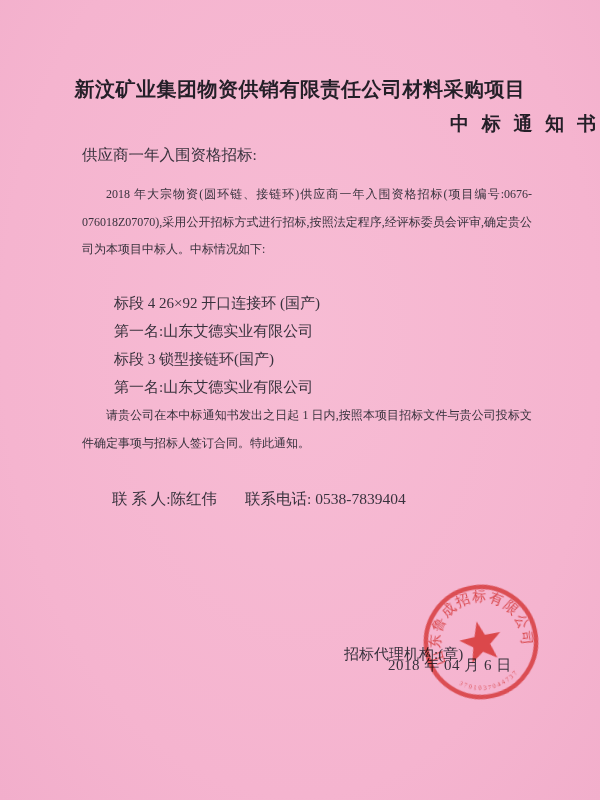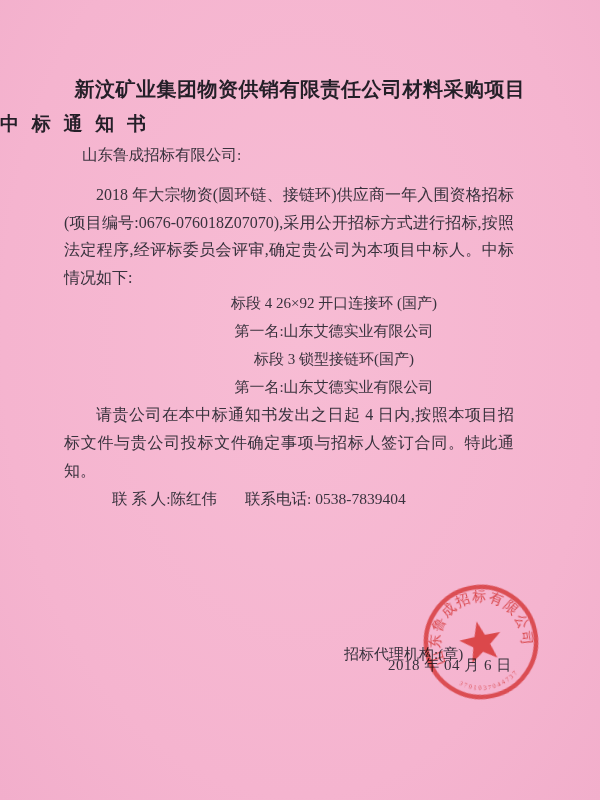--- a/index.html
+++ b/index.html
@@ -17,41 +17,41 @@
   }
   .t { position: absolute; margin: 0; }
   .title1 {
     top: 76px; left: 0; width: 600px;
     text-align: center;
     font-size: 20px; font-weight: bold; color: #241f28;
     letter-spacing: 0.5px;
   }
   .title2 {
     top: 111px; left: 0; width: 600px;
-    text-align: left;
+    text-align: right;
     font-size: 19px; font-weight: bold; color: #241f28;
     letter-spacing: 4px;
   }
   .recipient {
     top: 145px; left: 82px;
     font-size: 15.5px;
   }
   .para {
-    left: 64px; width: 450px;
-    font-size: 16px; line-height: 27.5px;
+    left: 82px; width: 450px;
+    font-size: 12px; line-height: 27.5px;
     text-align: justify;
     text-indent: 2em;
   }
   .intro   { top: 181px; }
   .closing { top: 401px; line-height: 28px; }
   .award {
     top: 289px; left: 114px; width: 440px;
     font-size: 15px; line-height: 28px;
   }
-  .award p { margin: 0; text-align: center; }
+  .award p { margin: 0; }
   .contact {
     top: 489px; left: 112px;
     font-size: 15.5px; white-space: pre; text-align: right;
   }
   .contact .gap { display: inline-block; width: 28px; }
   .agency { top: 629px; left: 344px; font-size: 15px; margin-top: 16px; }
   .date   { top: 656px; left: 388px; font-size: 15px; letter-spacing: 0.5px; }
   .stamp {
     position: absolute;
     left: 407px; top: 568px;
@@ -64,32 +64,32 @@
   .stamp text { font-family: "Liberation Serif", "DejaVu Serif", serif; }
 </style>
 </head>
 <body>
 
 <div class="page">
 
   <p class="t title1">新汶矿业集团物资供销有限责任公司材料采购项目</p>
   <p class="t title2">中 标 通 知 书</p>
 
-  <p class="t recipient">山东鲁成招标有限公司:</p>
+  <p class="t recipient">供应商一年入围资格招标:</p>
 
   <p class="t para intro">2018 年大宗物资(圆环链、接链环)供应商一年入围资格招标(项目编号:0676-076018Z07070),采用公开招标方式进行招标,按照法定程序,经评标委员会评审,确定贵公司为本项目中标人。中标情况如下:</p>
 
   <div class="t award">
     <p>标段 4 26×92 开口连接环 (国产)</p>
     <p>第一名:山东艾德实业有限公司</p>
     <p>标段 3 锁型接链环(国产)</p>
     <p>第一名:山东艾德实业有限公司</p>
   </div>
 
-  <p class="t para closing">请贵公司在本中标通知书发出之日起 4 日内,按照本项目招标文件与贵公司投标文件确定事项与招标人签订合同。特此通知。</p>
+  <p class="t para closing">请贵公司在本中标通知书发出之日起 1 日内,按照本项目招标文件与贵公司投标文件确定事项与招标人签订合同。特此通知。</p>
 
   <p class="t contact"><span>联 系 人:</span><span>陈红伟</span><span class="gap"></span><span>联系电话:</span> <span>0538-7839404</span></p>
 
   <p class="t agency">招标代理机构:(章)</p>
   <p class="t date">2018 年 04 月 6 日</p>
 
   <svg class="stamp" viewBox="-74 -74 148 148" xmlns="http://www.w3.org/2000/svg">
     <defs>
       <path id="arcTop" d="M -37.2 17.3 A 41 41 0 1 1 37.2 17.3" fill="none"></path>
       <path id="arcBottom" d="M -39.3 27.5 A 48 48 0 0 0 39.3 27.5" fill="none"></path>

